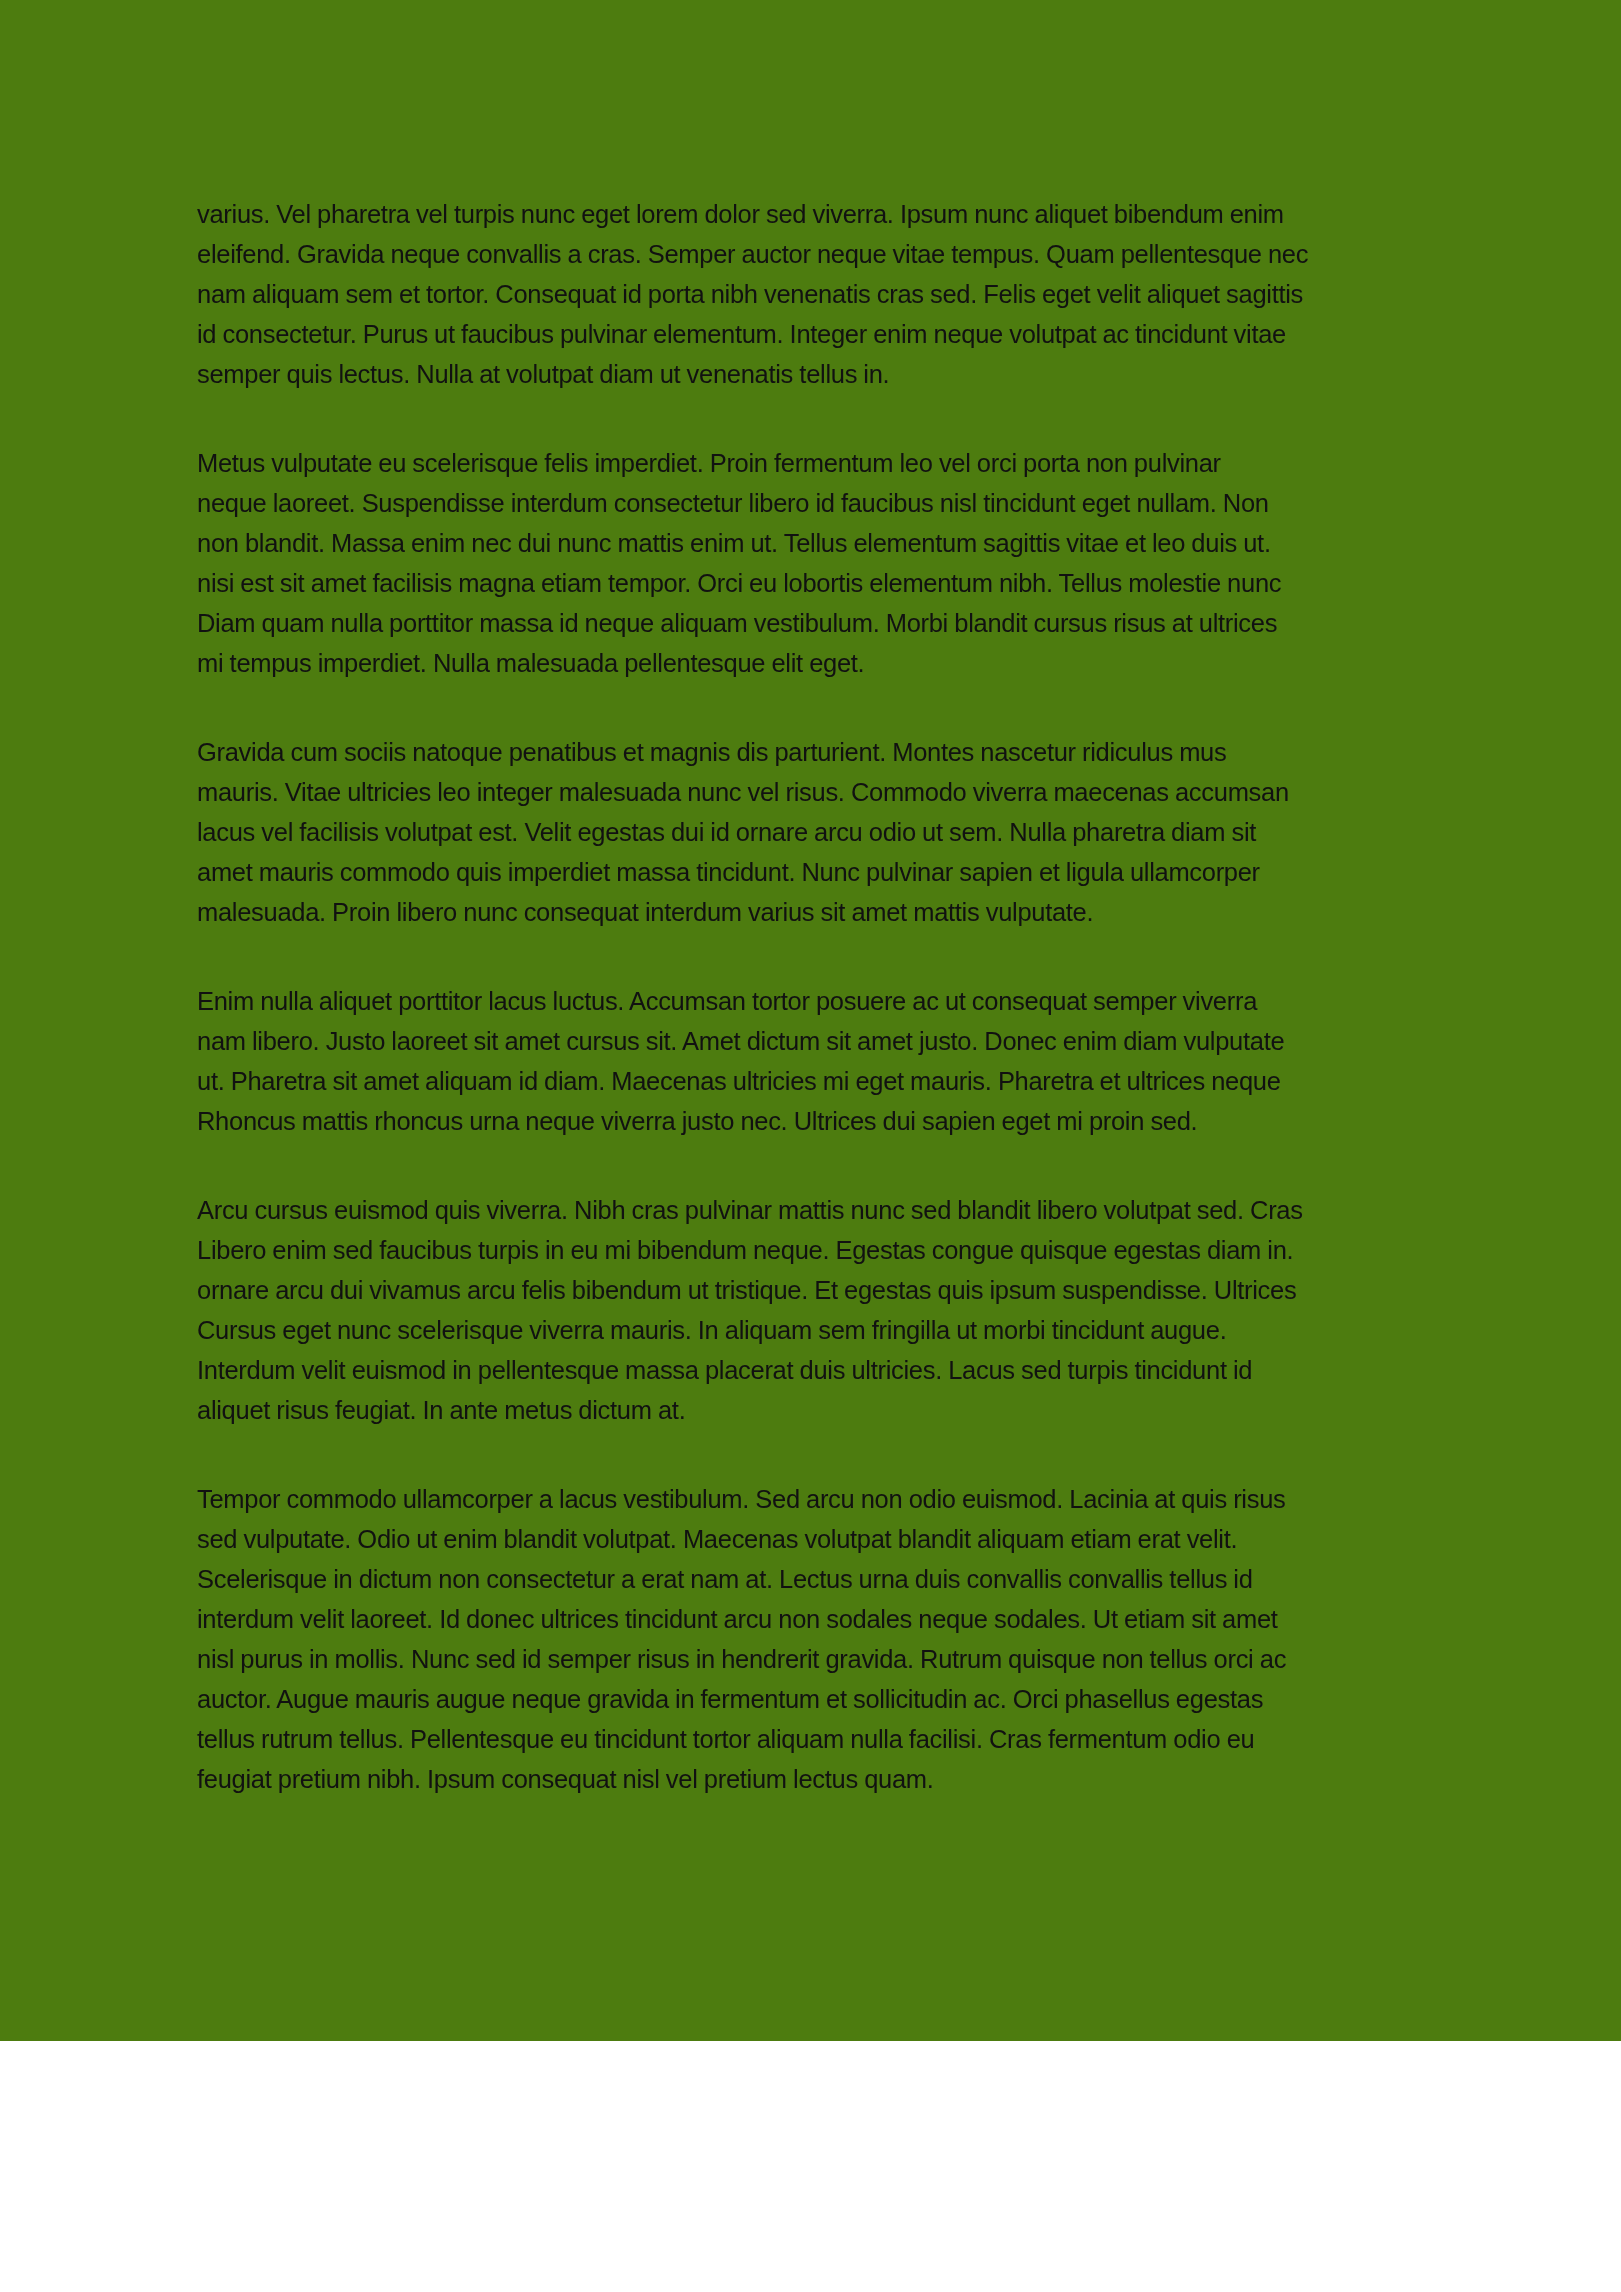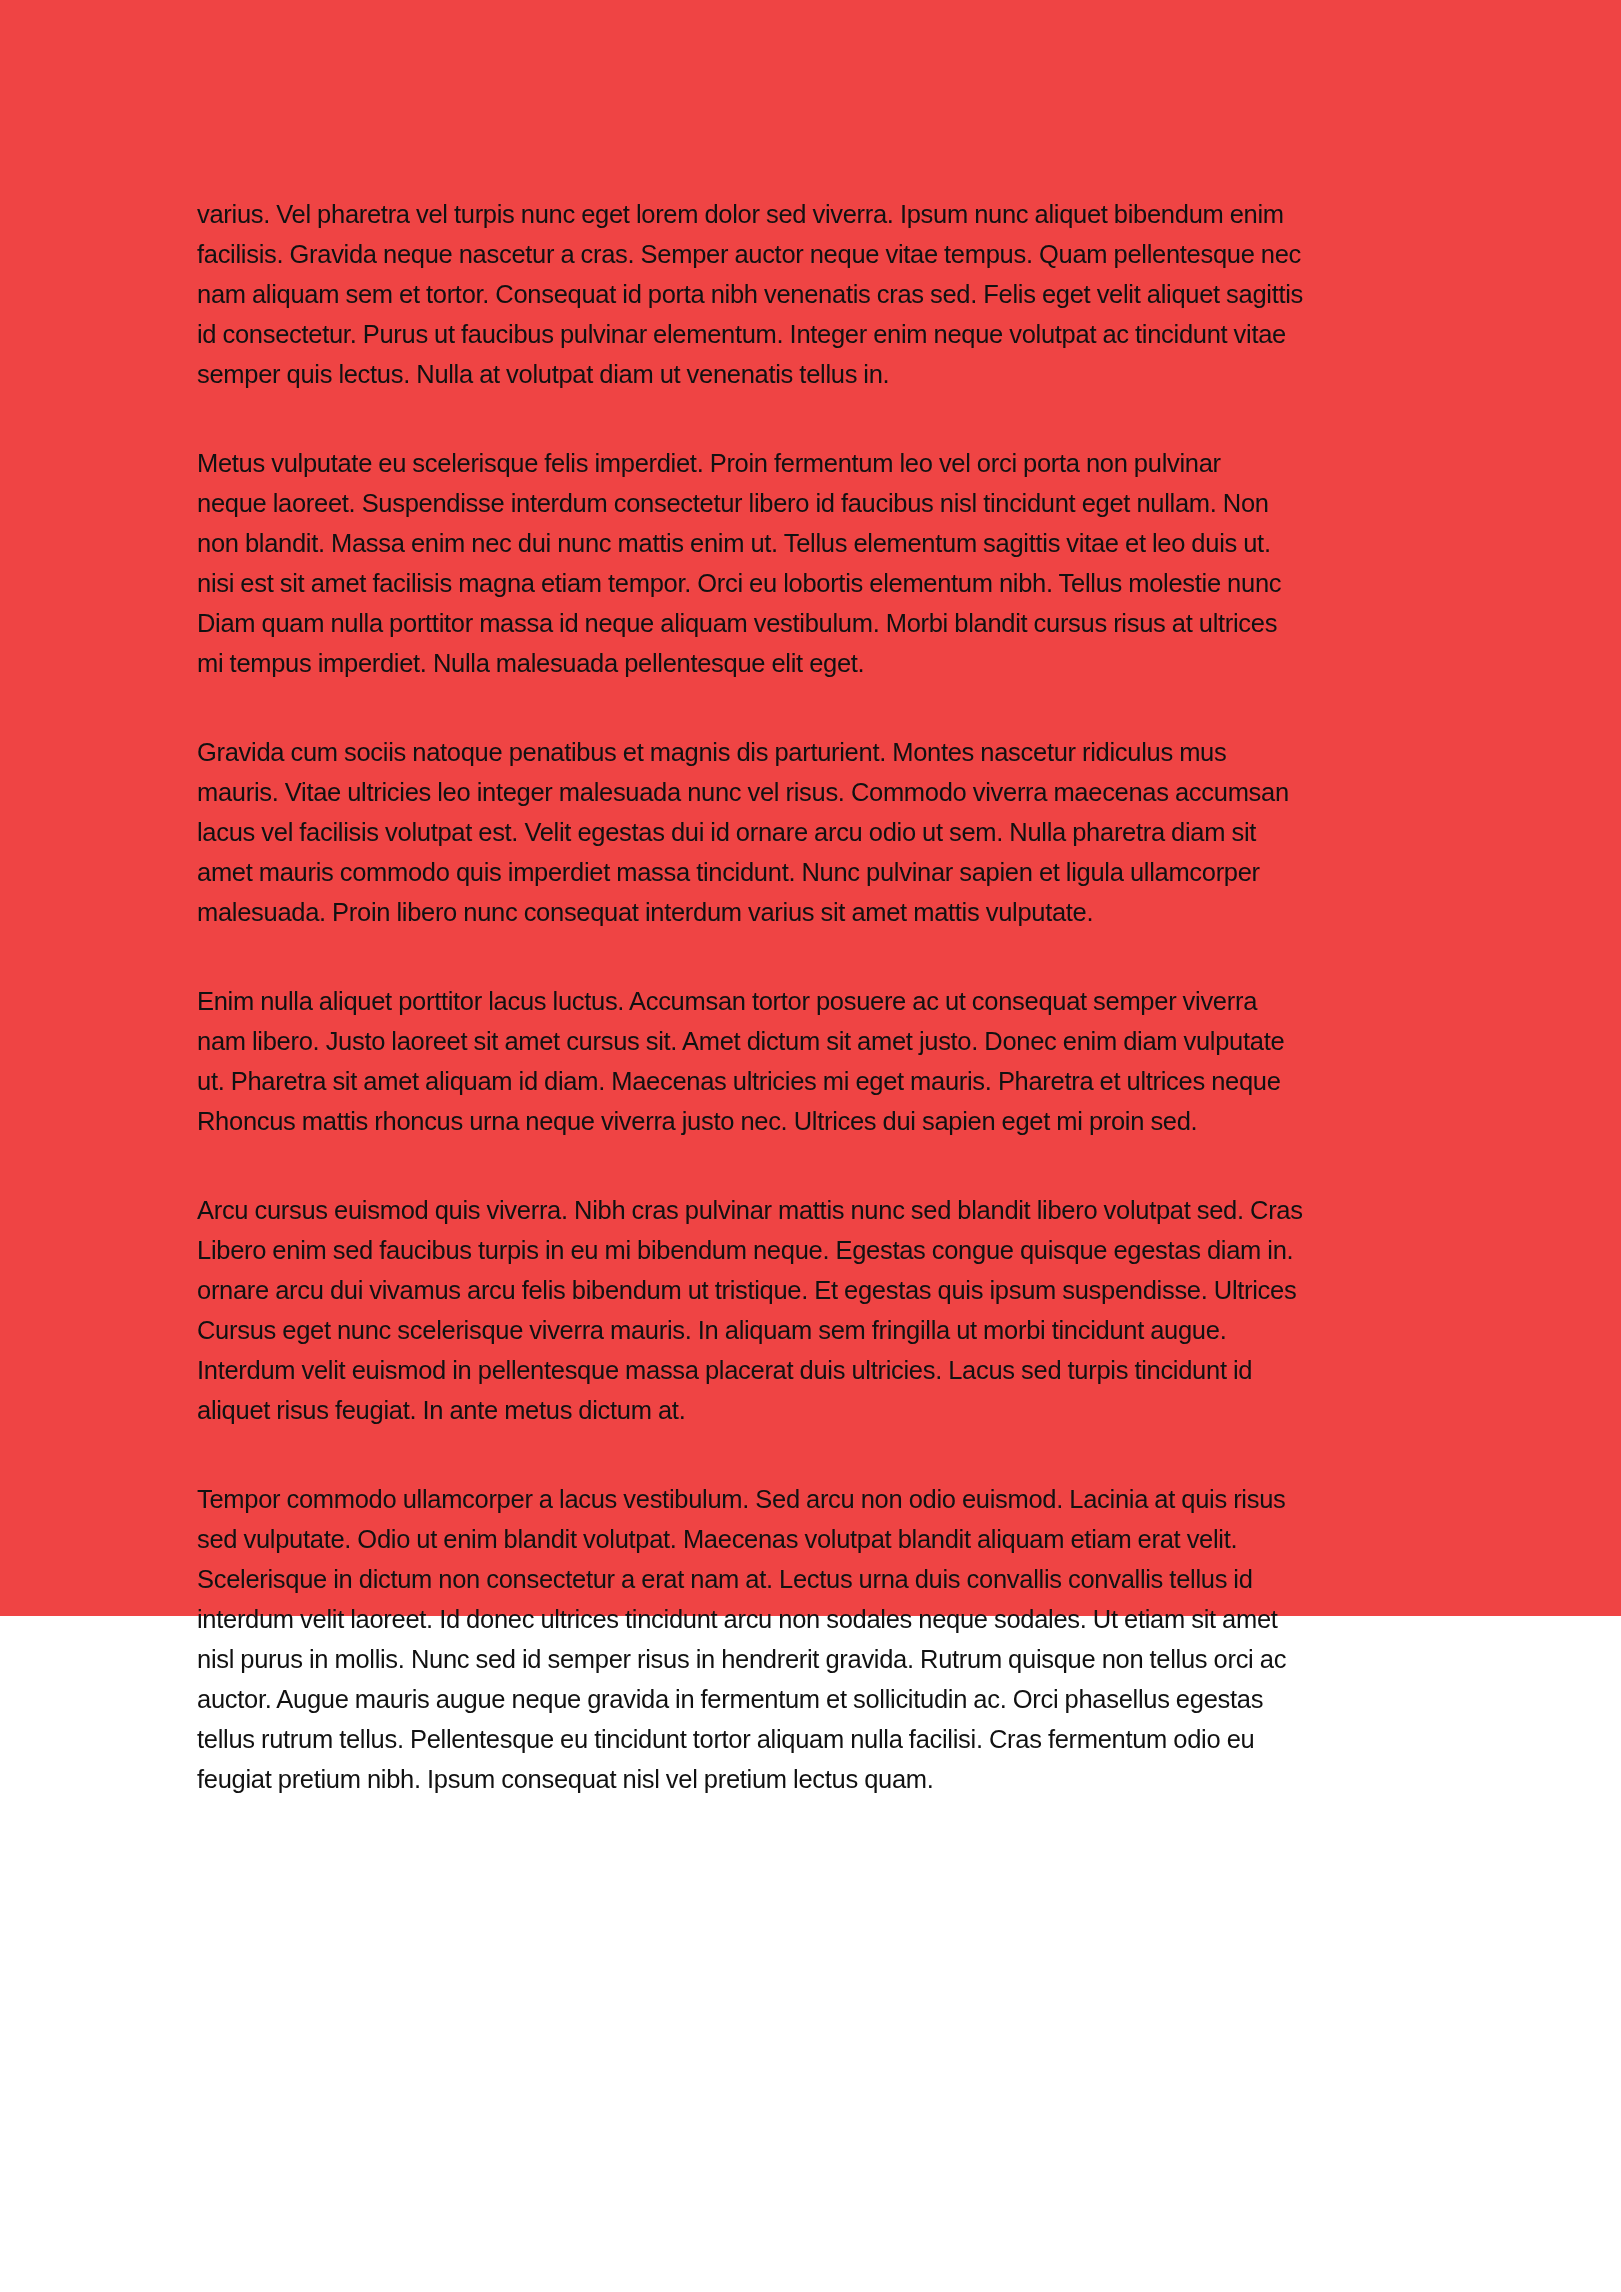--- a/index.html
+++ b/index.html
@@ -11,22 +11,22 @@
       width: 1621px;
       height: 2293px;
       position: relative;
       overflow: hidden;
     }
     .page {
       position: absolute;
       left: 0;
       top: 0;
       width: 1621px;
-      height: 1616px;
-      background: #ef4444;
+      height: 2041px;
+      background: #4d7c0f;
     }
     .content {
       position: absolute;
       left: 197px;
       top: 194px;
       width: 1245px;
       font-family: "Liberation Sans", sans-serif;
       font-size: 25.5px;
       line-height: 40px;
       color: #111111;
@@ -43,21 +43,21 @@
     }
   </style>
 </head>
 <body>
 
 <div class="page">
   <div class="content">
 
     <p class="para">
       <span class="line">varius. Vel pharetra vel turpis nunc eget lorem dolor sed viverra. Ipsum nunc aliquet bibendum enim</span>
-      <span class="line">facilisis. Gravida neque nascetur a cras. Semper auctor neque vitae tempus. Quam pellentesque nec</span>
+      <span class="line">eleifend. Gravida neque convallis a cras. Semper auctor neque vitae tempus. Quam pellentesque nec</span>
       <span class="line">nam aliquam sem et tortor. Consequat id porta nibh venenatis cras sed. Felis eget velit aliquet sagittis</span>
       <span class="line">id consectetur. Purus ut faucibus pulvinar elementum. Integer enim neque volutpat ac tincidunt vitae</span>
       <span class="line">semper quis lectus. Nulla at volutpat diam ut venenatis tellus in.</span>
     </p>
 
     <p class="para">
       <span class="line">Metus vulputate eu scelerisque felis imperdiet. Proin fermentum leo vel orci porta non pulvinar</span>
       <span class="line">neque laoreet. Suspendisse interdum consectetur libero id faucibus nisl tincidunt eget nullam. Non</span>
       <span class="line">non blandit. Massa enim nec dui nunc mattis enim ut. Tellus elementum sagittis vitae et leo duis ut.</span>
       <span class="line">nisi est sit amet facilisis magna etiam tempor. Orci eu lobortis elementum nibh. Tellus molestie nunc</span>

